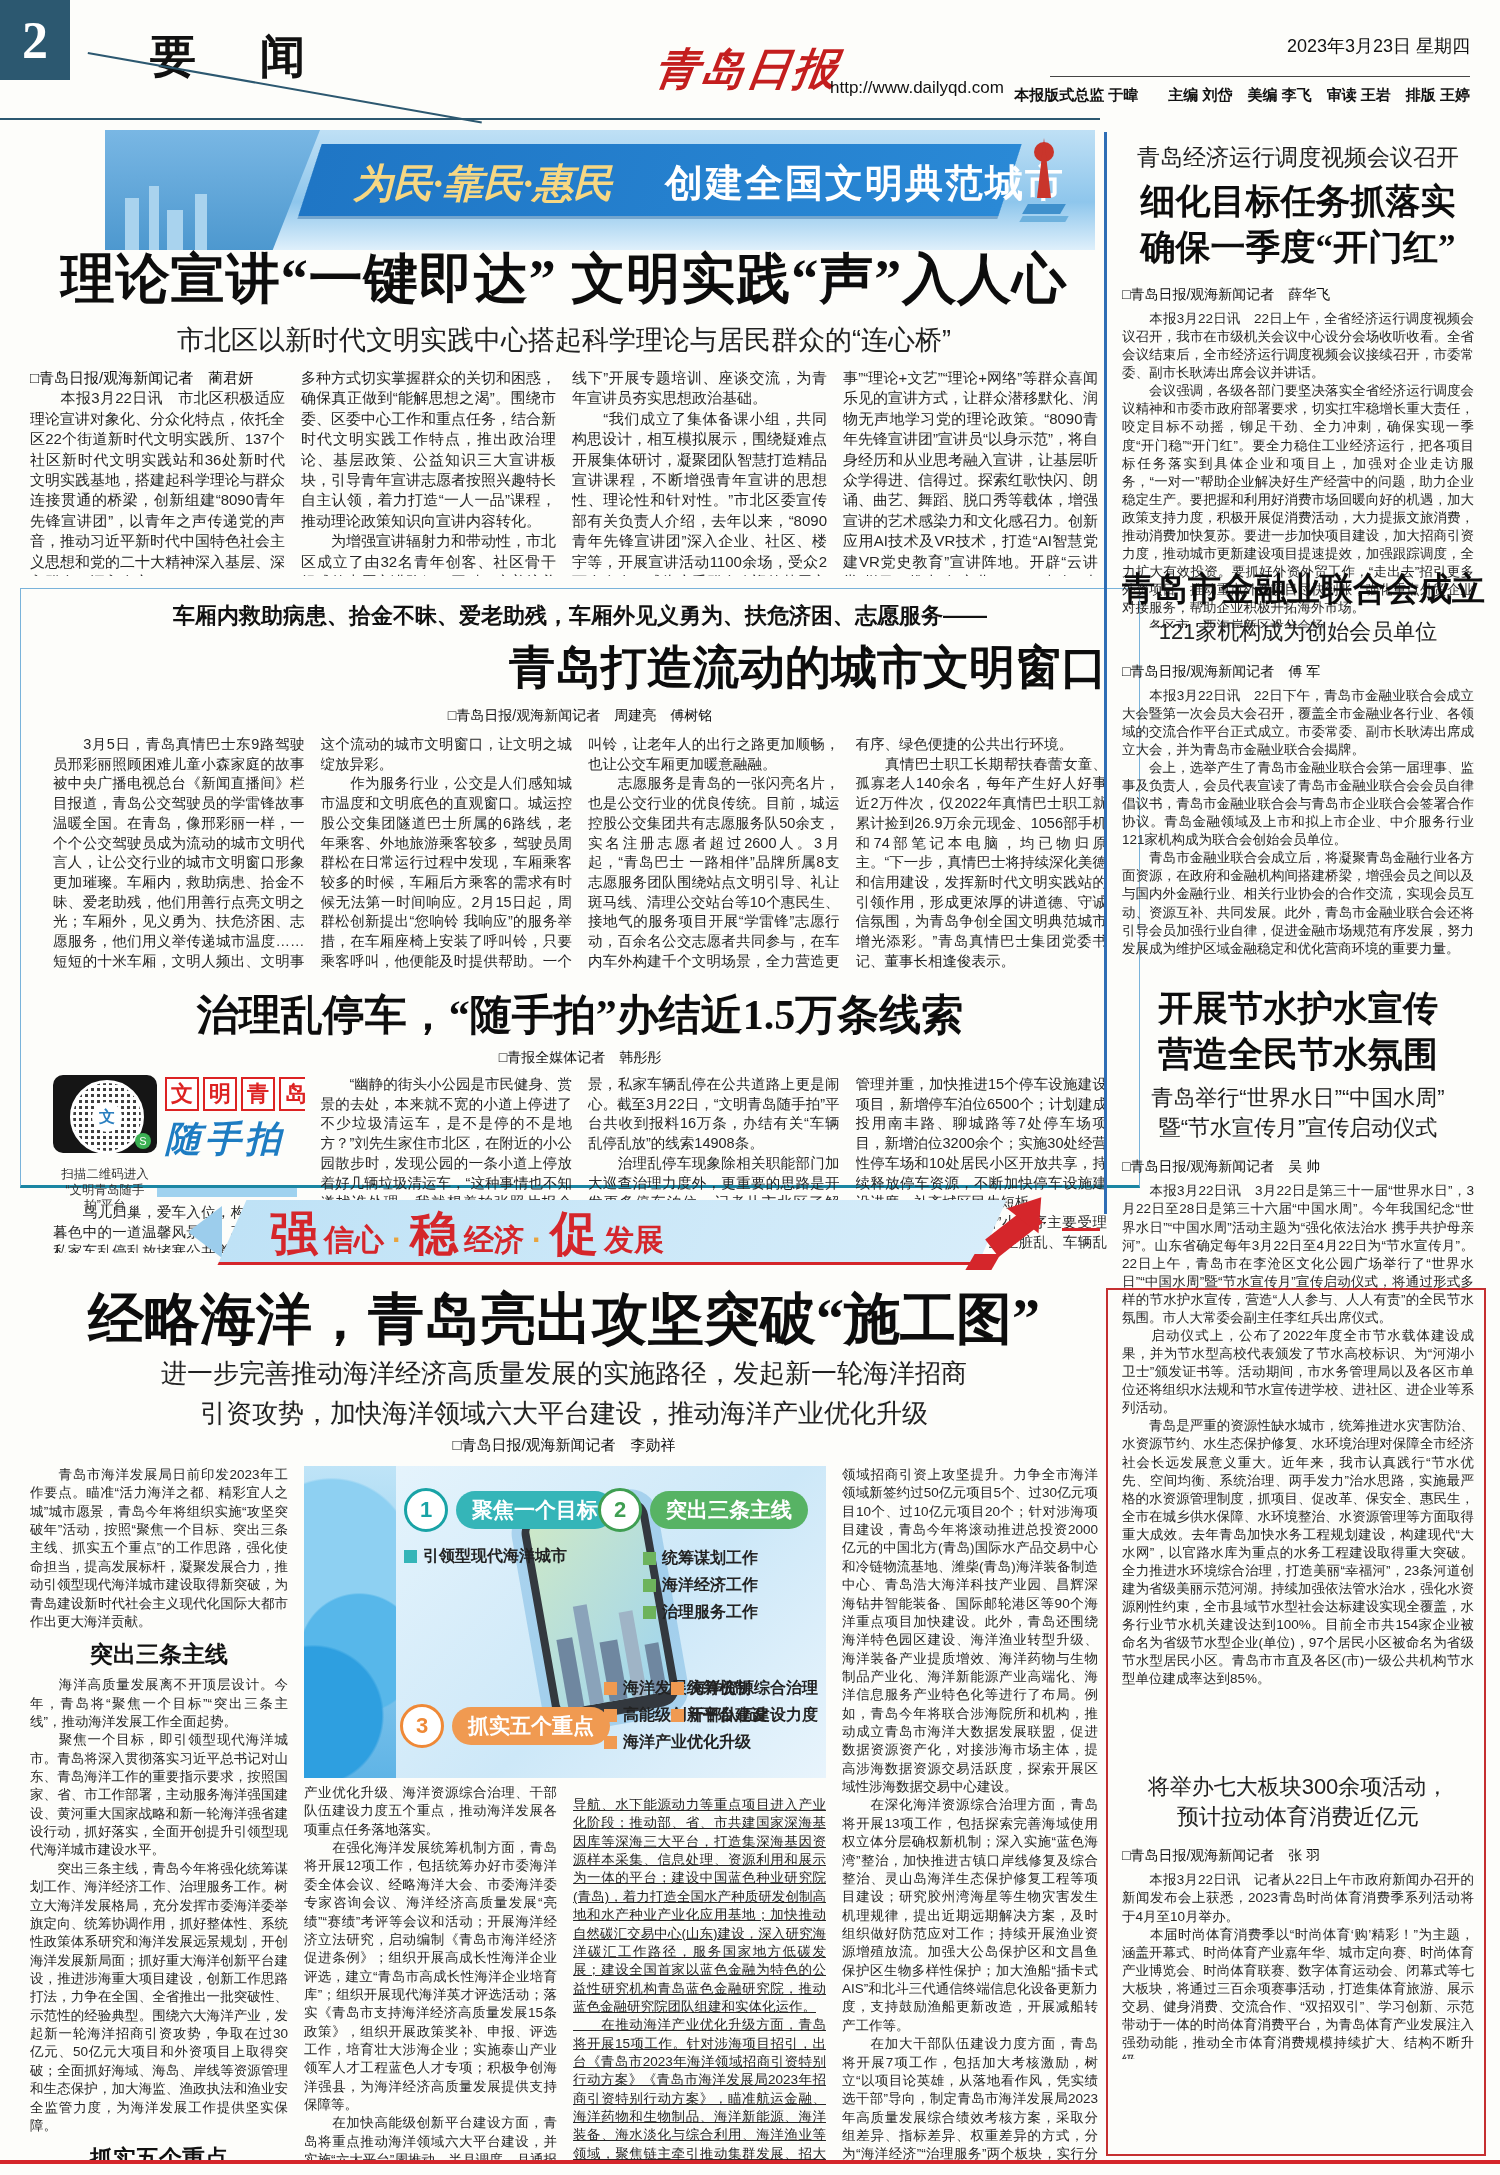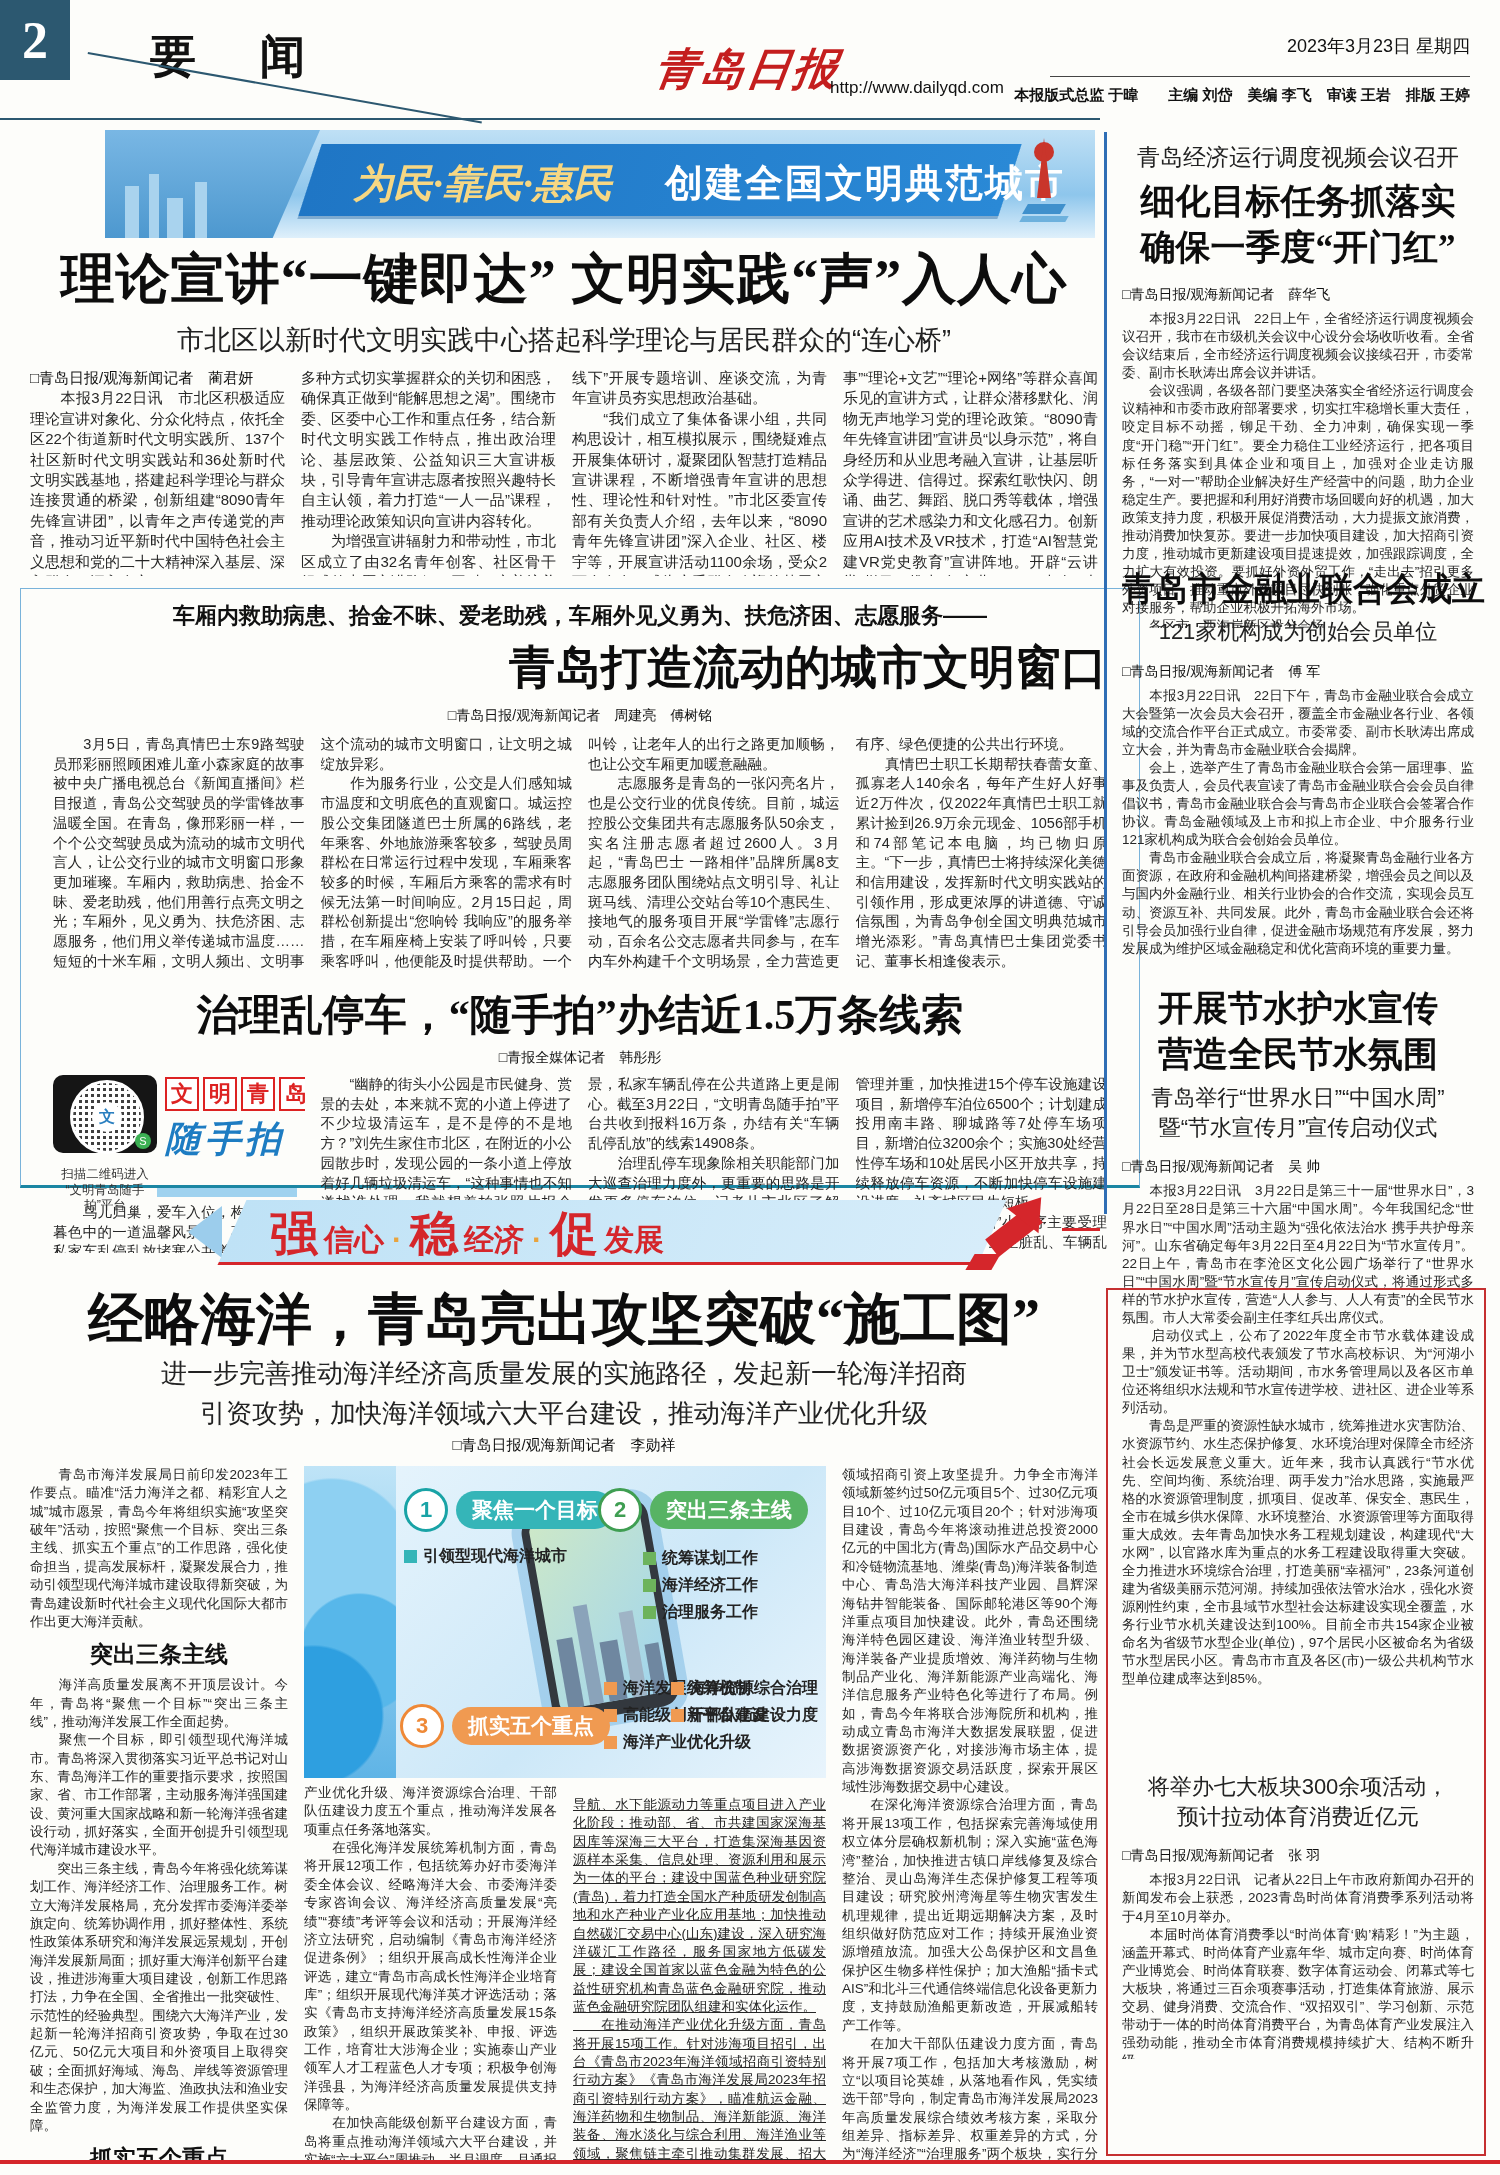--- a/index.html
+++ b/index.html
@@ -8,21 +8,21 @@
   .pagenum{position:absolute;left:0;top:8;width:70px;height:80px;background:#2c5870;color:#fff;font-size:52px;font-weight:bold;display:flex;align-items:center;justify-content:center;font-family:"Liberation Serif",serif;}
   .section-title{position:absolute;left:150px;top:26px;font-size:46px;font-weight:900;letter-spacing:26px;color:#111;font-family:"Liberation Serif",serif;}
   .hdr-diag1{position:absolute;left:88px;top:52px;width:400px;height:2px;background:#2c5870;transform:rotate(10deg);transform-origin:left top;}
   .hdr-rule{position:absolute;left:0;top:118px;width:1100px;height:2px;background:#2c5870;}
   .masthead{position:absolute;left:655px;top:40px;font-size:44px;font-weight:900;color:#c41e1e;font-family:"Liberation Serif",serif;font-style:italic;letter-spacing:2px;transform:skew(-8deg);}
   .mast-url{position:absolute;left:830px;top:78px;font-size:17px;color:#111;}
   .hdr-date{position:absolute;right:30px;top:34px;font-size:18px;color:#111;font-weight:normal;}
   .hdr-edline{position:absolute;right:30px;top:86px;font-size:15px;color:#111;font-weight:bold;}
   .hdr-edrule{position:absolute;right:30px;top:76px;width:420px;height:1px;background:#444;}
   
-  .banner1{position:absolute;left:105px;top:130px;width:990px;height:108px;background:linear-gradient(180deg,#bfe0f5 0%,#8ec6ec 60%,#dff0fb 100%);overflow:hidden;}
+  .banner1{position:absolute;left:105px;top:130px;width:990px;height:120px;background:linear-gradient(180deg,#bfe0f5 0%,#8ec6ec 60%,#dff0fb 100%);overflow:hidden;}
   .banner1 .skyline{position:absolute;left:0;top:0;width:215px;height:100%;background:linear-gradient(180deg,#79b7e4,#4d98cf);clip-path:polygon(0 0,100% 0,78% 100%,0 100%);}
   .banner1 .b1b{position:absolute;bottom:0;background:#a9d3ee;}
   .banner1 .band{position:absolute;left:205px;top:14px;width:700px;height:72px;background:linear-gradient(90deg,#1f76c5,#2a89d6);transform:skew(-18deg);box-shadow:0 3px 0 rgba(20,80,140,.35);}
   .banner1 .script{position:absolute;left:248px;top:26px;font-size:40px;font-weight:900;color:#f6d783;font-style:italic;font-family:"Liberation Serif",serif;}
   .banner1 .boldtxt{position:absolute;left:560px;top:28px;font-size:38px;font-weight:900;color:#fff;letter-spacing:2px;}
   .tower{position:absolute;right:28px;top:8px;width:46px;height:84px;}
   .tower .spire{position:absolute;left:16px;top:0;width:14px;height:60px;background:#c9352b;clip-path:polygon(50% 0,100% 100%,0 100%);}
   .tower .ball{position:absolute;left:13px;top:4px;width:20px;height:20px;border-radius:50%;background:#c9352b;}
   .tower .base{position:absolute;left:4px;bottom:8px;width:38px;height:10px;background:#3f90cc;transform:skew(-30deg);}
   .tower .base2{position:absolute;left:0;bottom:0;width:46px;height:6px;background:#6db1dd;transform:skew(-30deg);}

